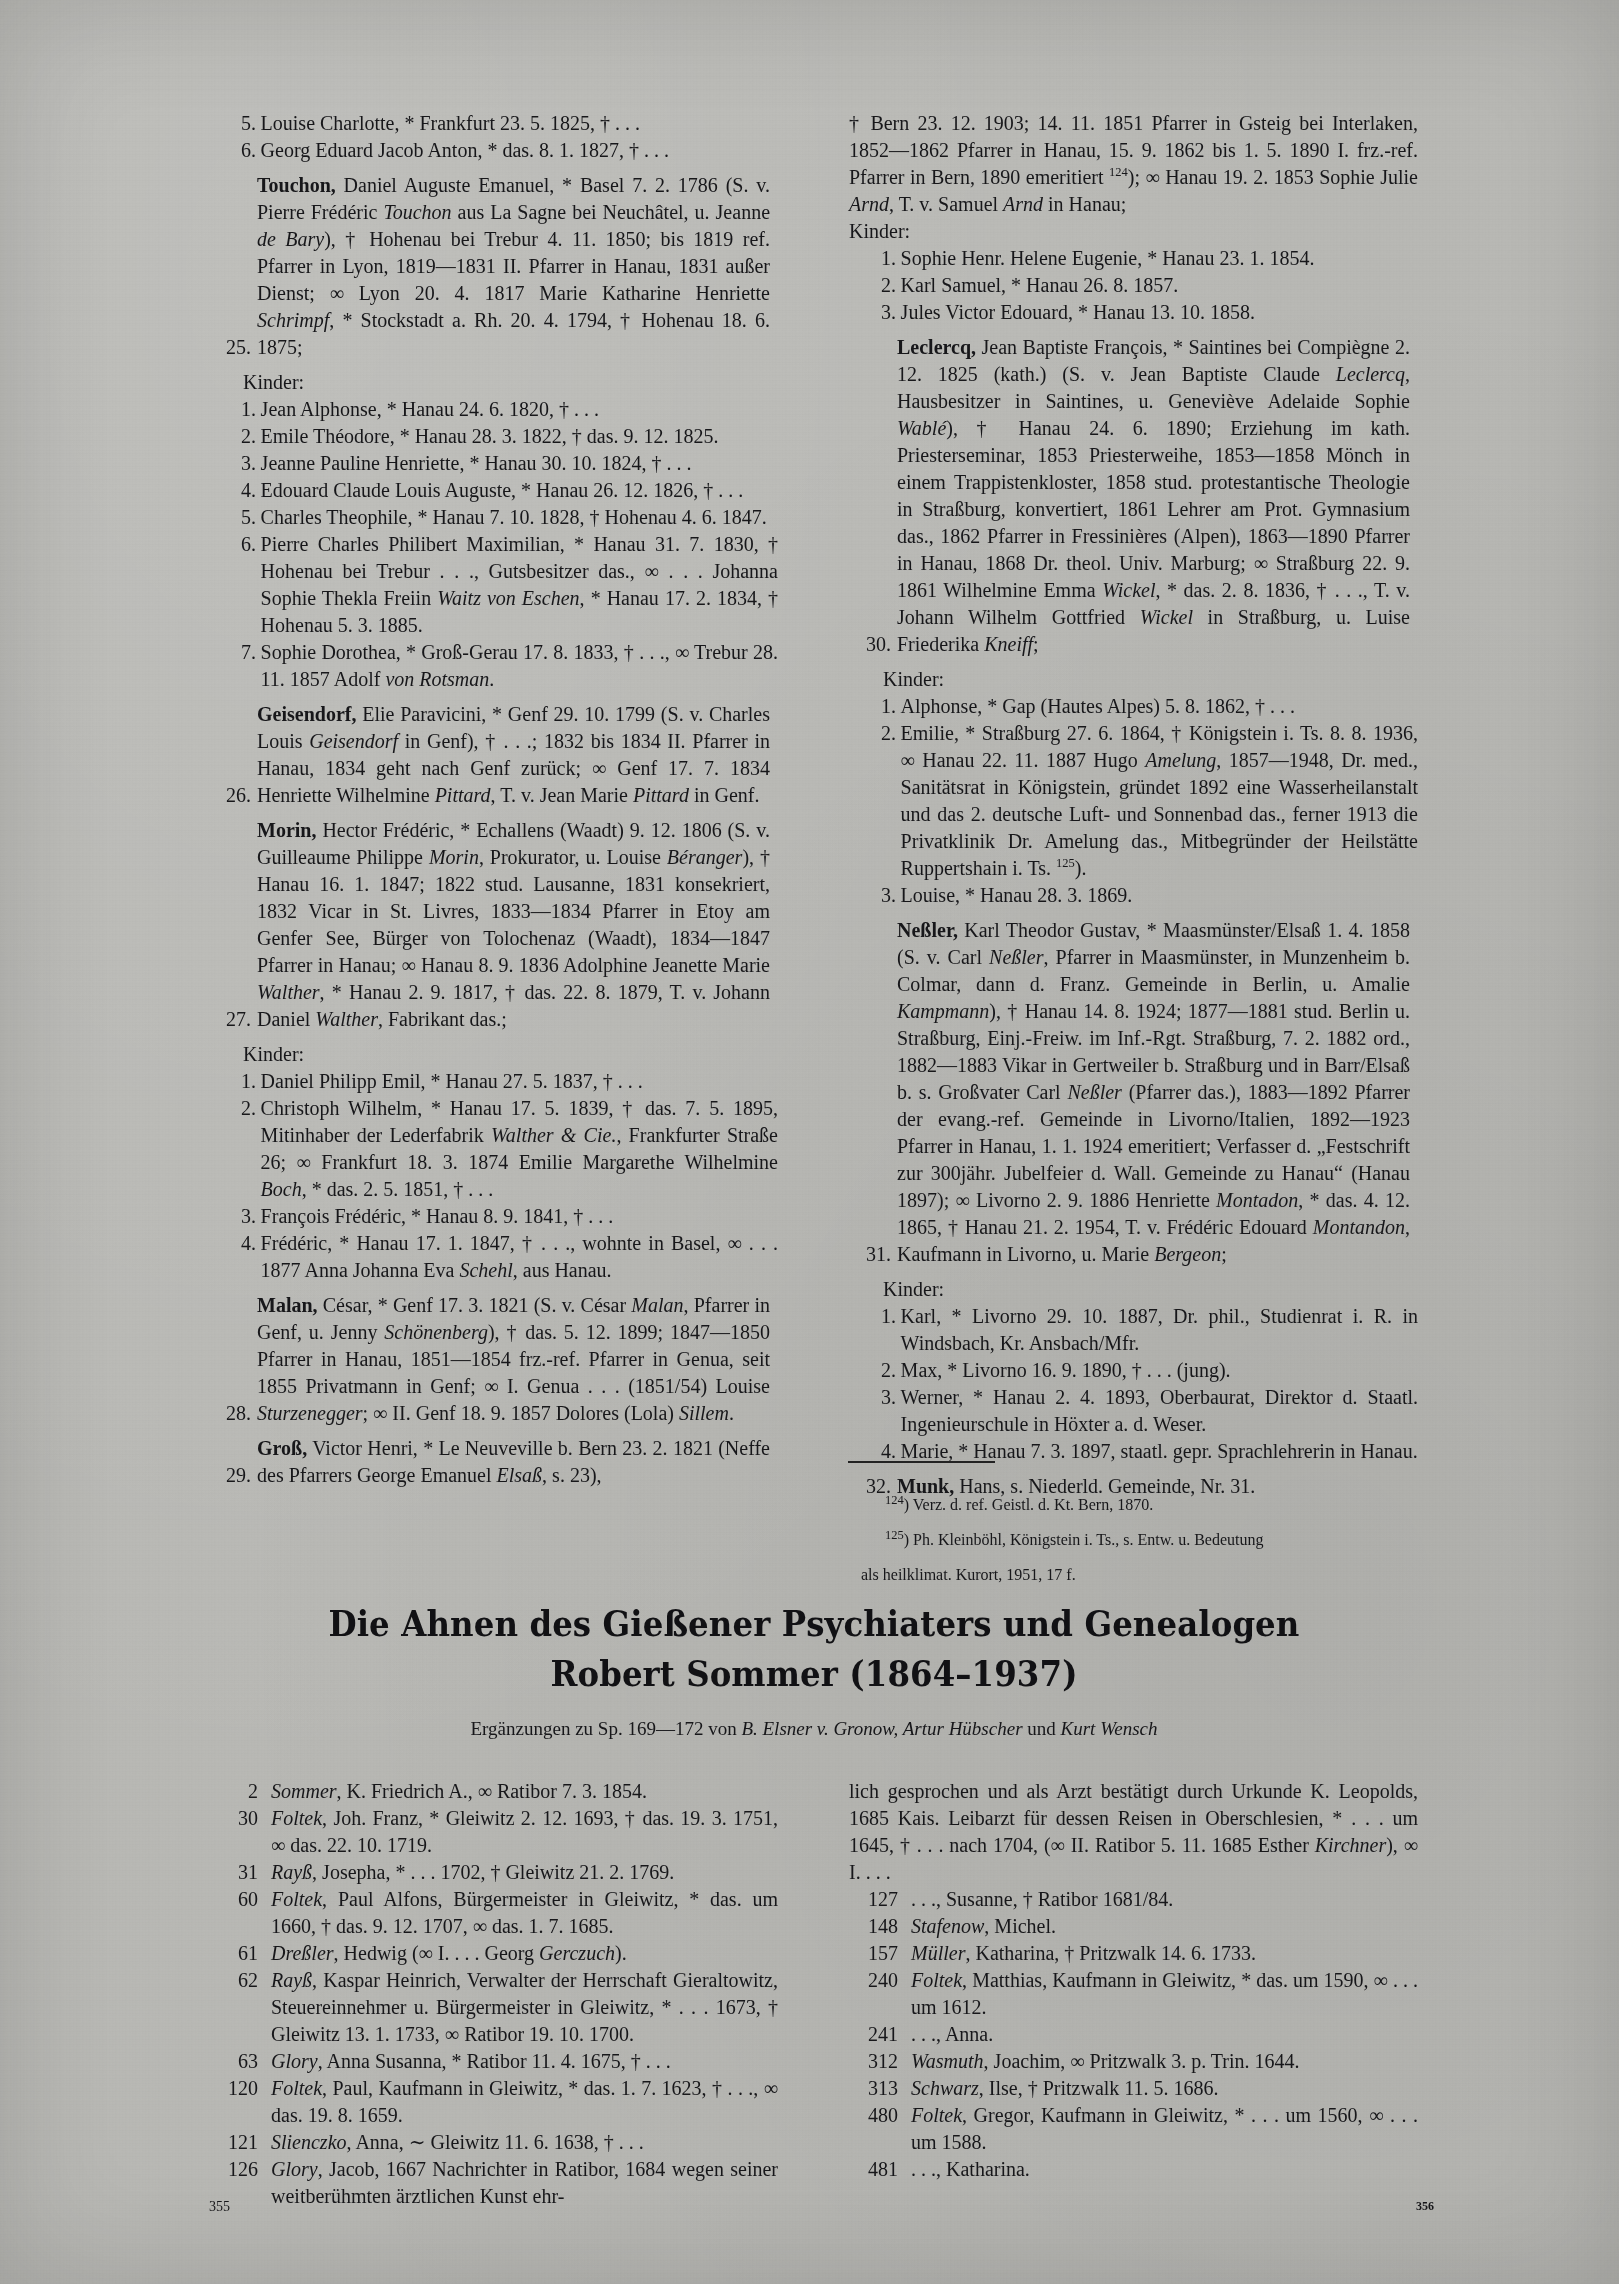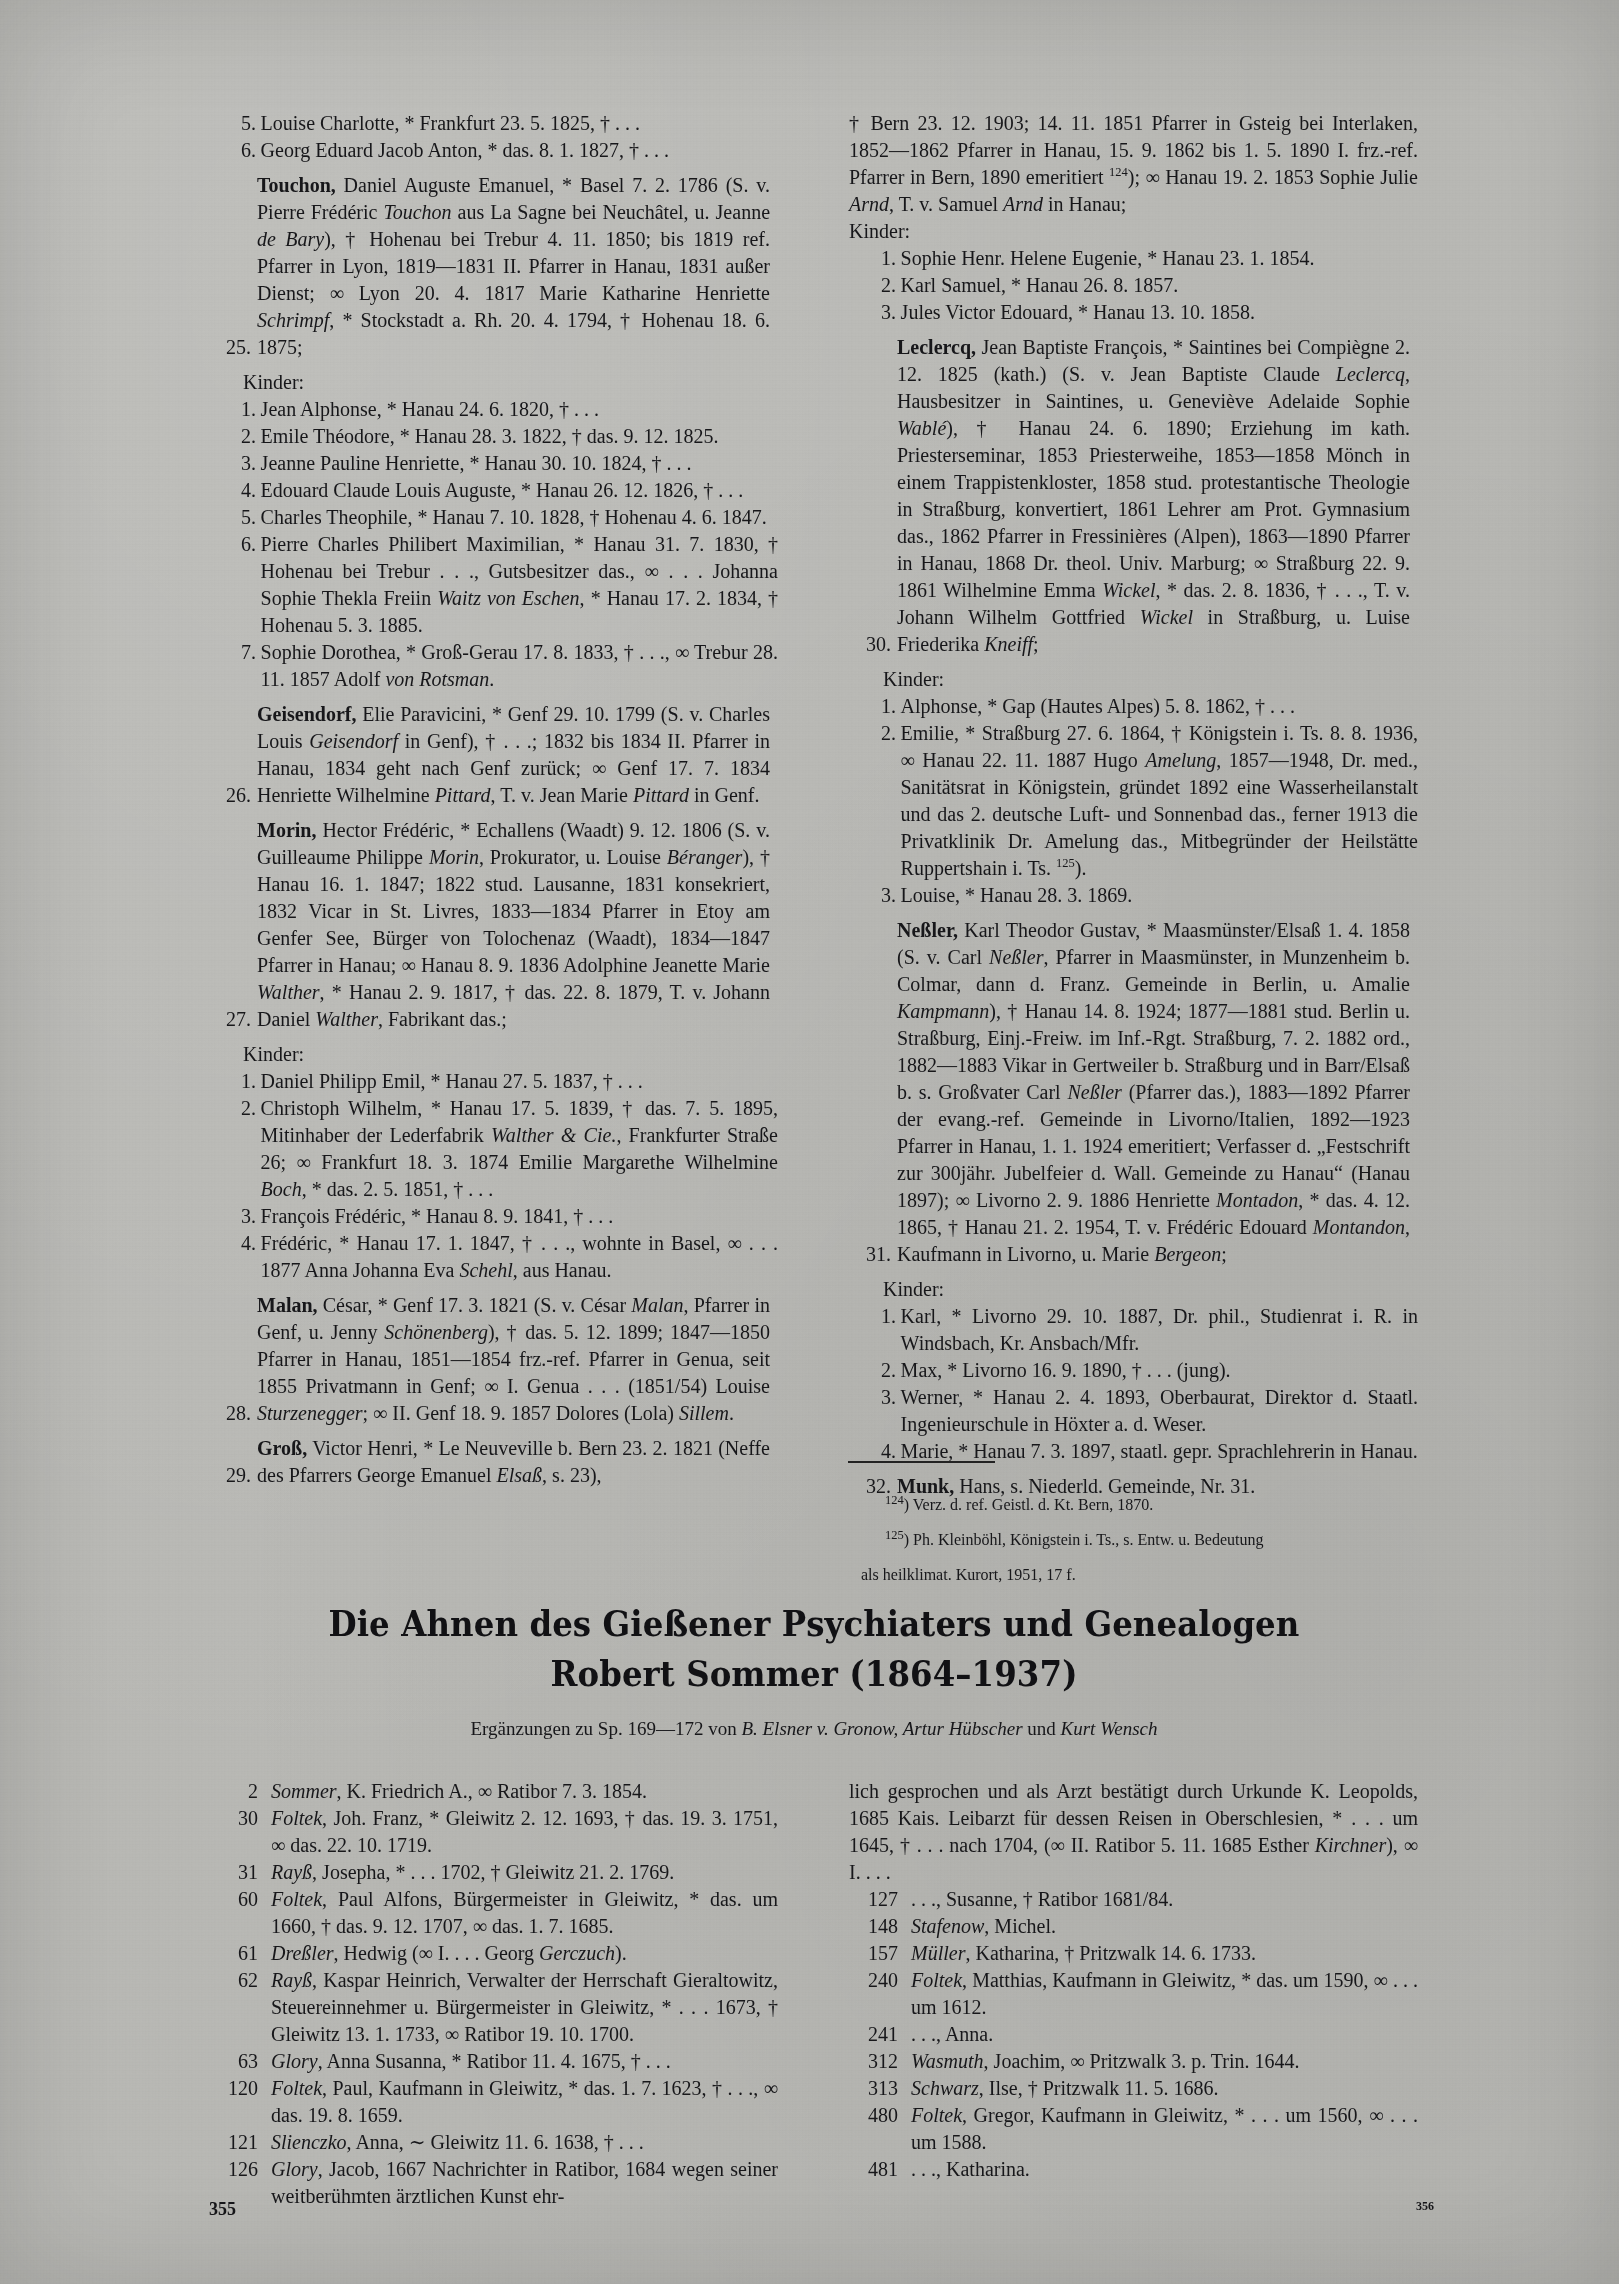--- a/index.html
+++ b/index.html
@@ -169,22 +169,22 @@
     text-align: right;
     padding-right: 13px;
   }
   .anc .abody { flex: 1 1 auto; text-align: justify; }
 
   
   .folio-left {
     position: absolute;
     left: 209px;
     top: 2199px;
-    font-size: 18px;
-    font-weight: bold;
+    font-size: 14px;
+    font-weight: normal;
   }
   .folio-right {
     position: absolute;
     right: 185px;
     top: 2199px;
     font-size: 12px;
     font-weight: bold;
     text-align: right;
   }
 </style>

